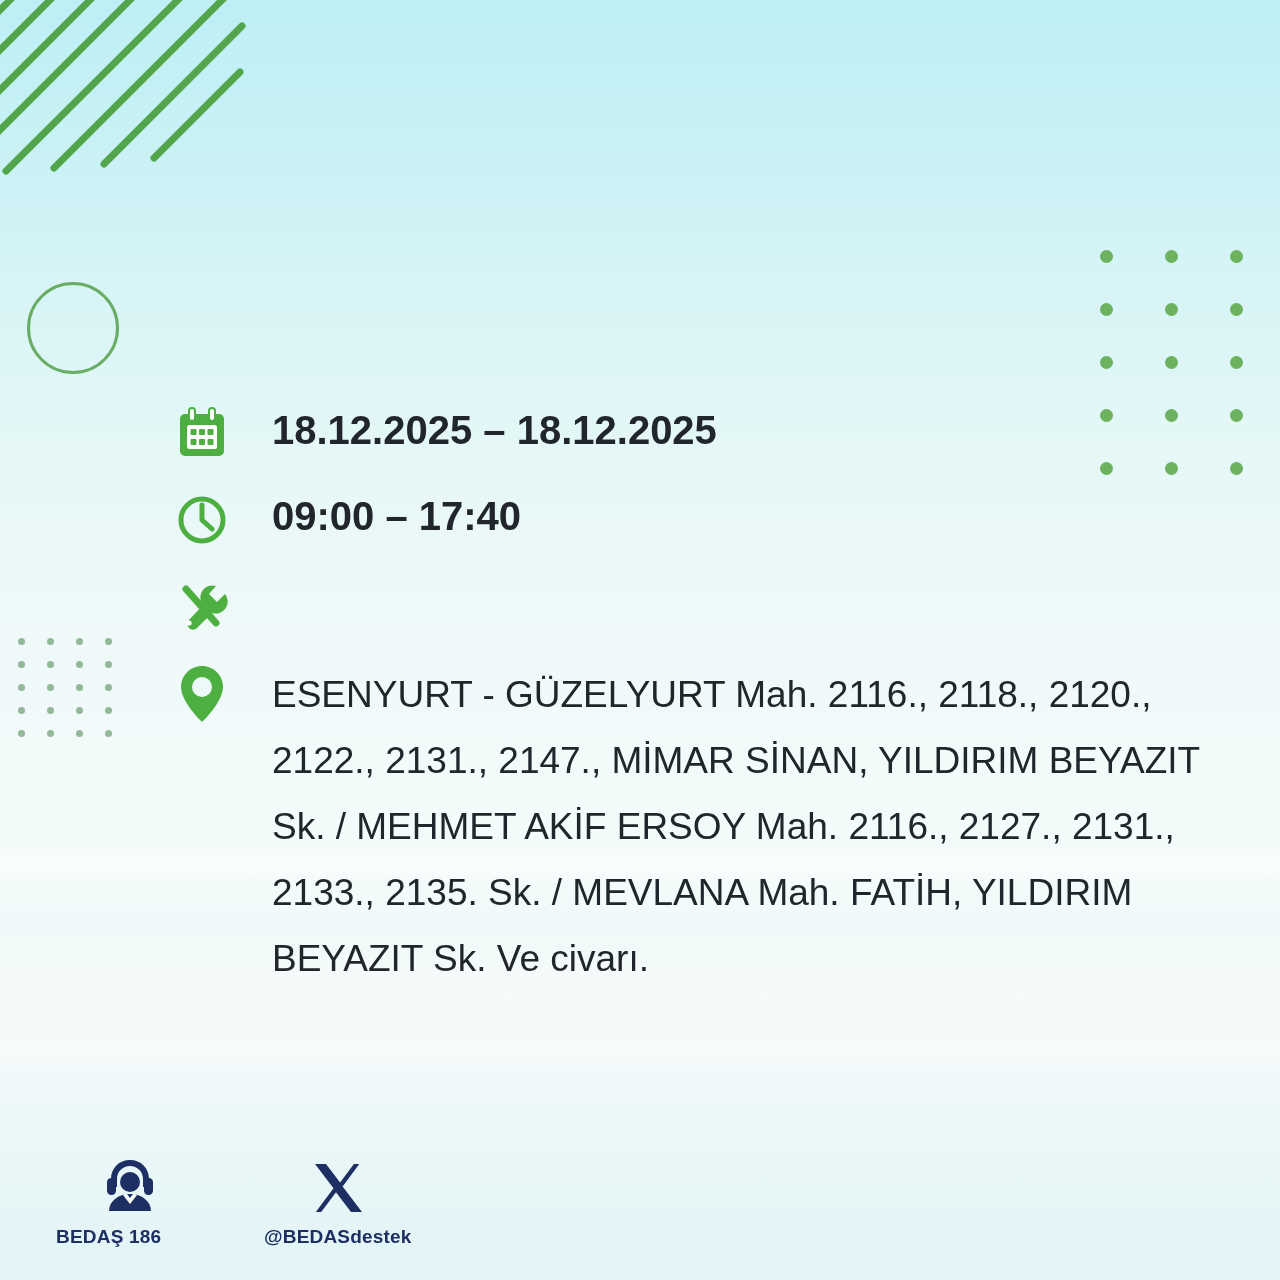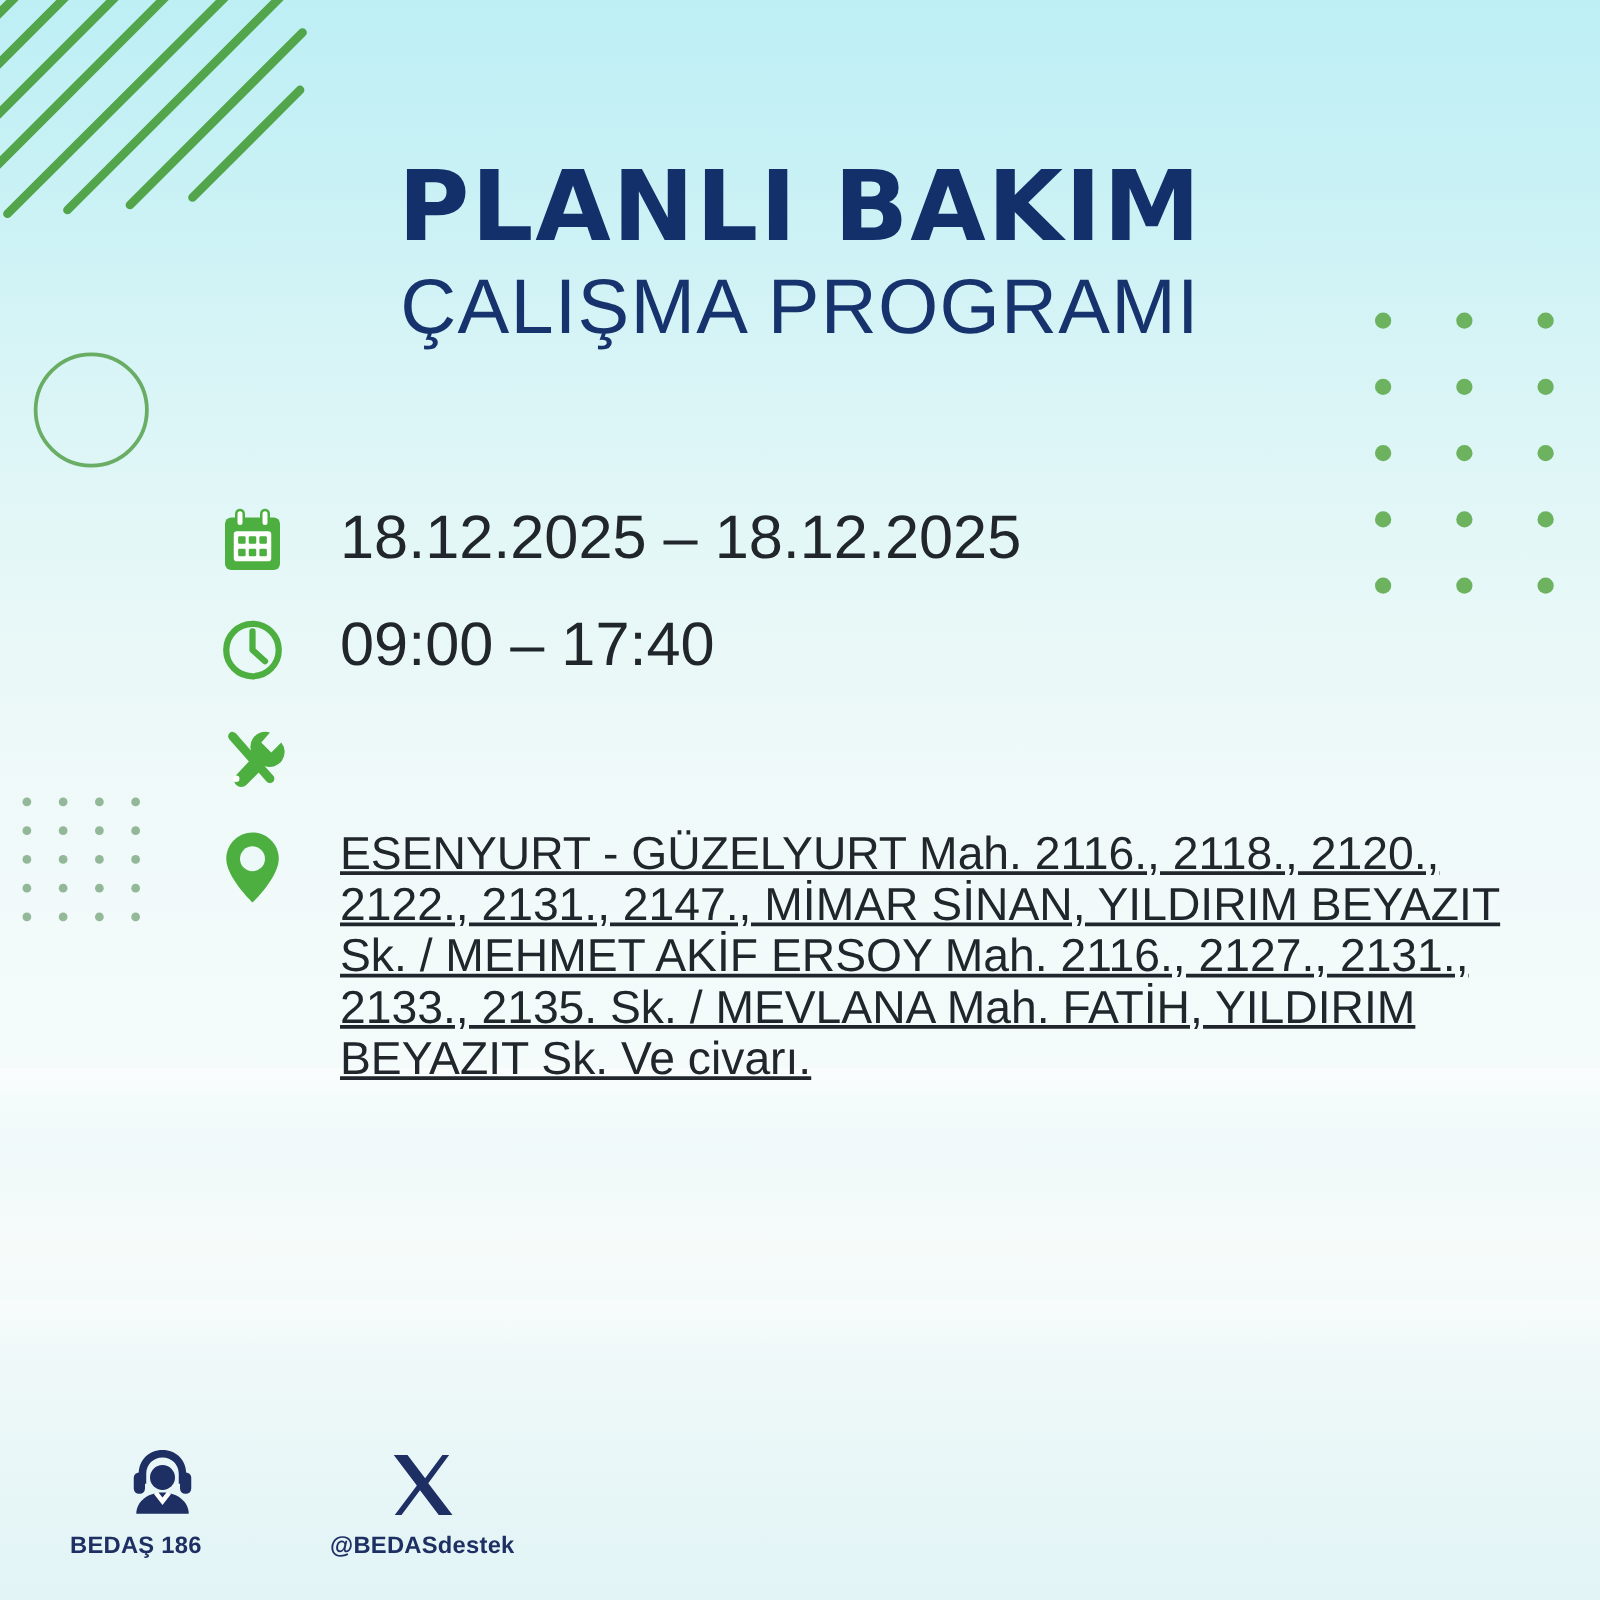--- a/index.html
+++ b/index.html
@@ -150,27 +150,26 @@
   }
   .info-text {
     flex: 1 1 auto;
     color: #20262b;
     font-size: 38px;
     line-height: 52px;
     padding-left: 38px;
     font-family: "Liberation Sans", sans-serif;
   }
   #row-date .info-text,
-  #row-time .info-text { font-size: 49px; }
+  #row-time .info-text { font-size: 40px; font-weight: bold; }
   #row-location { margin-top: 4px; }
   #row-location .info-text {
     font-size: 37px;
-    line-height: 41px;
+    line-height: 66px;
     max-width: 990px;
-    text-decoration: underline;
   }
 
   
   #footer-contacts {
     position: absolute;
     left: 56px;
     top: 1152px;
     display: flex;
     align-items: flex-end;
     gap: 60px;
@@ -285,24 +284,20 @@
     <span class="d" style="left:87px;top:69px"></span>
     <span class="d" style="left:0px;top:92px"></span>
     <span class="d" style="left:29px;top:92px"></span>
     <span class="d" style="left:58px;top:92px"></span>
     <span class="d" style="left:87px;top:92px"></span>
   </div>
 
   <div class="deco" id="wave-band"></div>
   <div class="deco" id="wave-band2"></div>
 
-  <div id="heading">
-    <span id="title-main">PLANLI BAKIM</span>
-    <span id="title-sub">ÇALIŞMA PROGRAMI</span>
-  </div>
 
   <div id="info">
 
     <div class="info-row" id="row-date">
       <span class="info-icon">
         <svg width="52" height="56" viewBox="0 0 52 56" aria-hidden="true">
           <rect x="4" y="8" width="44" height="42" rx="5" fill="#4caf3f"></rect>
           <rect x="11" y="19" width="30" height="24" rx="2.5" fill="#ffffff"></rect>
           <rect x="12" y="1" width="8" height="15" rx="4" fill="#4caf3f"></rect>
           <rect x="32" y="1" width="8" height="15" rx="4" fill="#4caf3f"></rect>

